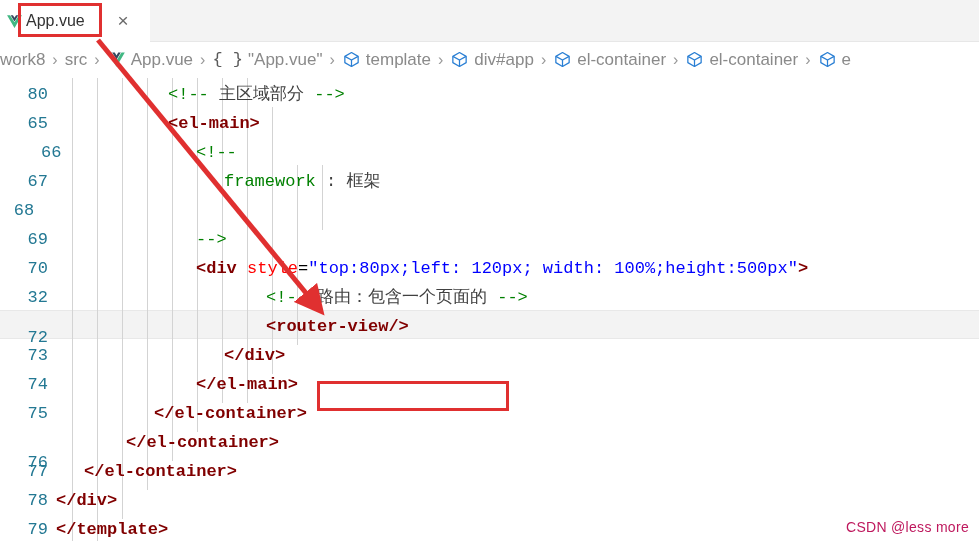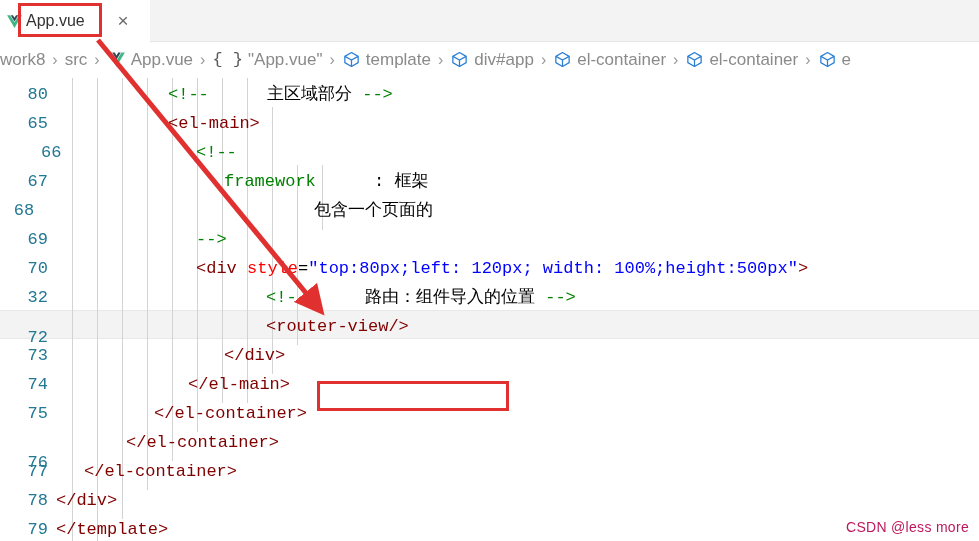--- a/index.html
+++ b/index.html
@@ -121,26 +121,26 @@
     font-size: 17px;
   }
   .cur-line-hl {
     position: absolute; left: 0;
     width: 979px; height: 29px;
     background: #f3f3f3;
     border-top: 1px solid #e8e8e8;
     border-bottom: 1px solid #e8e8e8;
   }
   
-  .t-tag     { color: #800000; }
+  .t-tag     { color: #800000; font-weight: bold; }
   .t-attr    { color: #ff0000; }
   .t-str     { color: #0000ff; }
   .t-punct   { color: #000000; }
   .t-comment { color: #008000; }
-  .t-comment-cn { color: #000000; margin-left: 48px; }
+  .t-comment-cn { color: #404040; }
 
   .router-box {
     position: absolute;
     left: 317px; top: 303px;
     width: 192px; height: 30px;
     border: 3px solid #e03030;
     pointer-events: none;
   }
 
   
@@ -299,27 +299,26 @@
         <div class="ln" style="top: 370px;">76</div>
         <div class="ln" style="top: 379px;">77</div>
         <div class="ln" style="top: 408px;">78</div>
         <div class="ln" style="top: 437px;">79</div>
       </div>
     <div class="codearea" id="codearea">
         <div class="cline" style="top: 2px; left: 112px;"><span class="t-comment">&lt;!-- </span><span class="t-comment-cn">主区域部分</span><span class="t-comment"> --&gt;</span></div>
         <div class="cline" style="top: 31px; left: 112px;"><span class="t-tag">&lt;el-main&gt;</span></div>
         <div class="cline" style="top: 60px; left: 140px;"><span class="t-comment">&lt;!--</span></div>
         <div class="cline" style="top: 89px; left: 168px;"><span class="t-comment">framework </span><span class="t-comment-cn">: 框架</span></div>
-        <div class="cline" style="top: 118px; left: 210px;"><span class="t-comment-cn">包含一个页面的</span></div>
         <div class="cline" style="top: 147px; left: 140px;"><span class="t-comment">--&gt;</span></div>
         <div class="cline" style="top: 176px; left: 140px;"><span class="t-tag">&lt;div </span><span class="t-attr">style</span><span class="t-punct">=</span><span class="t-str">"top:80px;left: 120px; width: 100%;height:500px"</span><span class="t-tag">&gt;</span></div>
-        <div class="cline" style="top: 205px; left: 210px;"><span class="t-comment">&lt;!-- </span><span class="t-comment-cn">路由：组件导入的位置</span><span class="t-comment"> --&gt;</span></div>
+        <div class="cline" style="top: 205px; left: 210px;"><span class="t-comment">&lt;!-- </span><span class="t-comment-cn">路由：包含一个页面的</span><span class="t-comment"> --&gt;</span></div>
         <div class="cline" style="top: 234px; left: 210px;"><span class="t-tag">&lt;router-view/&gt;</span></div>
         <div class="cline" style="top: 263px; left: 168px;"><span class="t-tag">&lt;/div&gt;</span></div>
-        <div class="cline" style="top: 292px; left: 132px;"><span class="t-tag">&lt;/el-main&gt;</span></div>
+        <div class="cline" style="top: 292px; left: 140px;"><span class="t-tag">&lt;/el-main&gt;</span></div>
         <div class="cline" style="top: 321px; left: 98px;"><span class="t-tag">&lt;/el-container&gt;</span></div>
         <div class="cline" style="top: 350px; left: 70px;"><span class="t-tag">&lt;/el-container&gt;</span></div>
         <div class="cline" style="top: 379px; left: 28px;"><span class="t-tag">&lt;/el-container&gt;</span></div>
         <div class="cline" style="top: 408px; left: 0px;"><span class="t-tag">&lt;/div&gt;</span></div>
         <div class="cline" style="top: 437px; left: 0px;"><span class="t-tag">&lt;/template&gt;</span></div>
       </div>
     <div class="router-box"></div>
   </div>
 
   <svg class="arrow-svg" viewBox="0 0 979 541">

